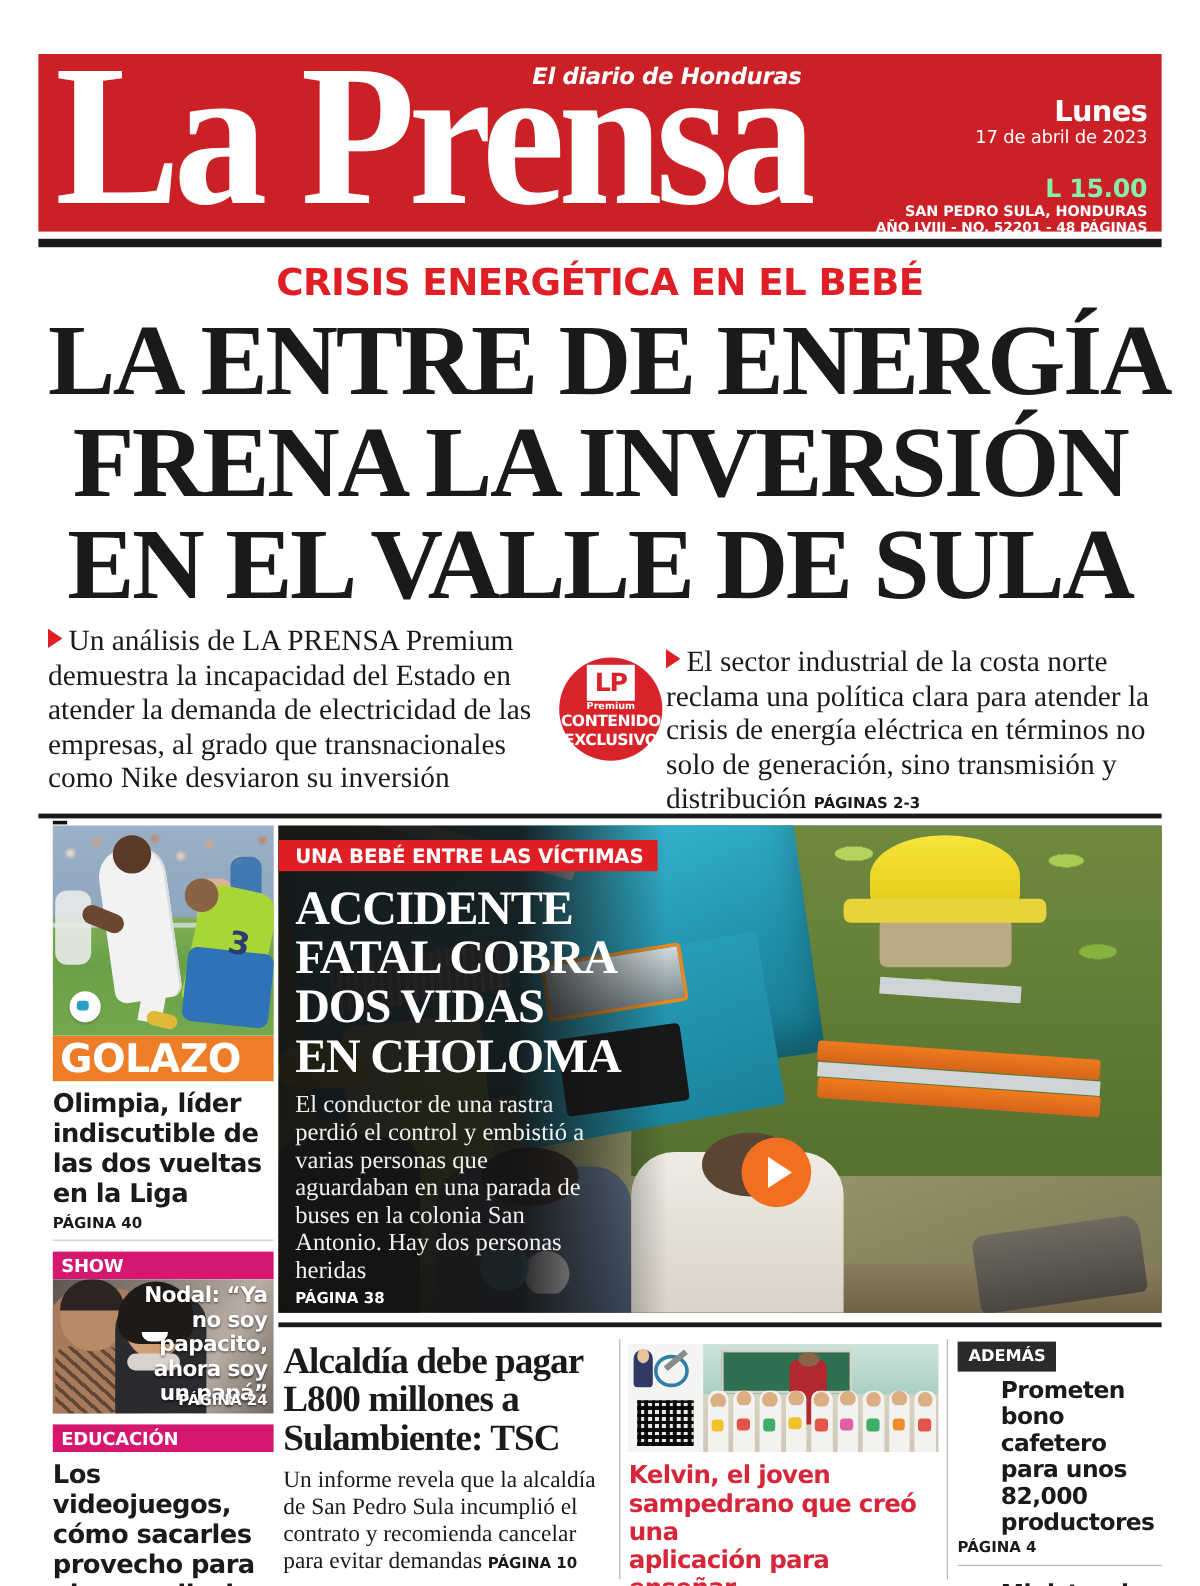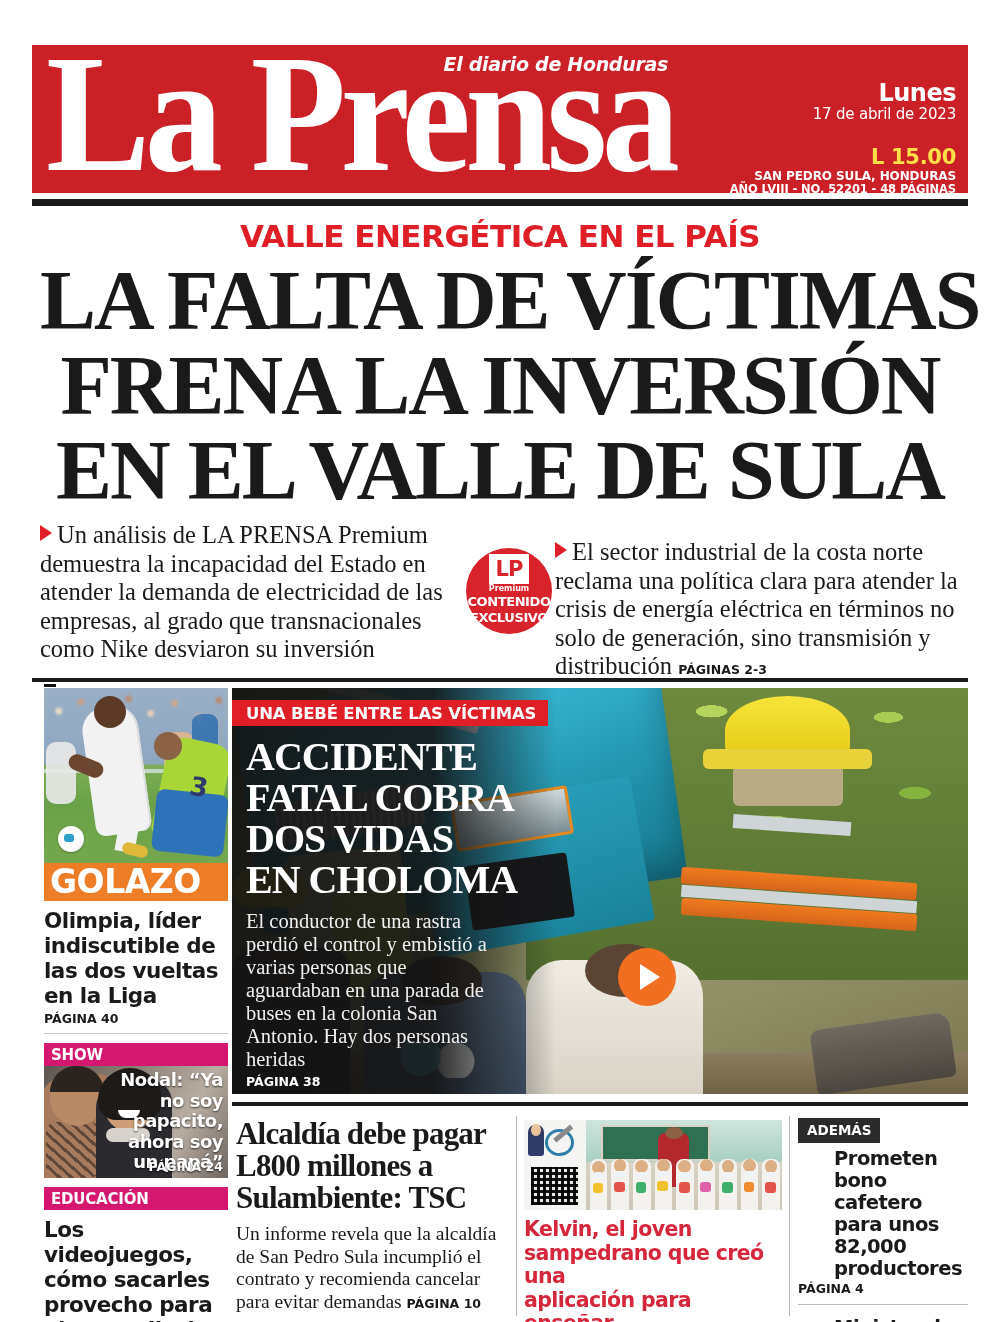--- a/index.html
+++ b/index.html
@@ -41,21 +41,21 @@
   }
   .md-date {
     position: absolute; right: 12px; top: 60px;
     font-family: "DejaVu Sans", sans-serif;
     font-weight: 400; font-size: 15px; color: #fff;
     text-align: right; letter-spacing: -0.2px;
   }
   .md-price {
     position: absolute; right: 12px; top: 100px;
     font-family: "DejaVu Sans", sans-serif;
-    font-weight: 700; font-size: 21px; color: #fde047;
+    font-weight: 700; font-size: 21px; color: #86efac;
     text-align: center; letter-spacing: -0.3px;
   }
   .md-city {
     position: absolute; right: 12px; top: 124px;
     font-family: "DejaVu Sans", sans-serif;
     font-weight: 700; font-size: 12px; color: #fff;
     text-align: right; letter-spacing: -0.1px;
   }
   .md-issue {
     position: absolute; right: 12px; top: 137px;
@@ -463,23 +463,23 @@
     <div class="logo-text">La Prensa</div>
     <div class="tagline">El diario de Honduras</div>
     <div class="md-day">Lunes</div>
     <div class="md-date">17 de abril de 2023</div>
     <div class="md-price">L 15.00</div>
     <div class="md-city">SAN PEDRO SULA, HONDURAS</div>
     <div class="md-issue">AÑO LVIII - NO. 52201 - 48 PÁGINAS</div>
   </div>
   <div class="rule-thick"></div>
 
-  <div class="kicker">VALLE ENERGÉTICA EN EL PAÍS</div>
+  <div class="kicker">CRISIS ENERGÉTICA EN EL BEBÉ</div>
   <div class="headline">
-    <span class="hl-line">LA FALTA DE VÍCTIMAS</span>
+    <span class="hl-line">LA ENTRE DE ENERGÍA</span>
     <span class="hl-line">FRENA LA INVERSIÓN</span>
     <span class="hl-line">EN EL VALLE DE SULA</span>
   </div>
 
   <div class="deck-left">
     <span class="tri"></span><span>Un análisis de LA PRENSA Premium demuestra la incapacidad del Estado en atender la demanda de electricidad de las empresas, al grado que transnacionales como Nike desviaron su inversión</span>
   </div>
 
   <div class="lp-badge">
     <div class="lp-box">

